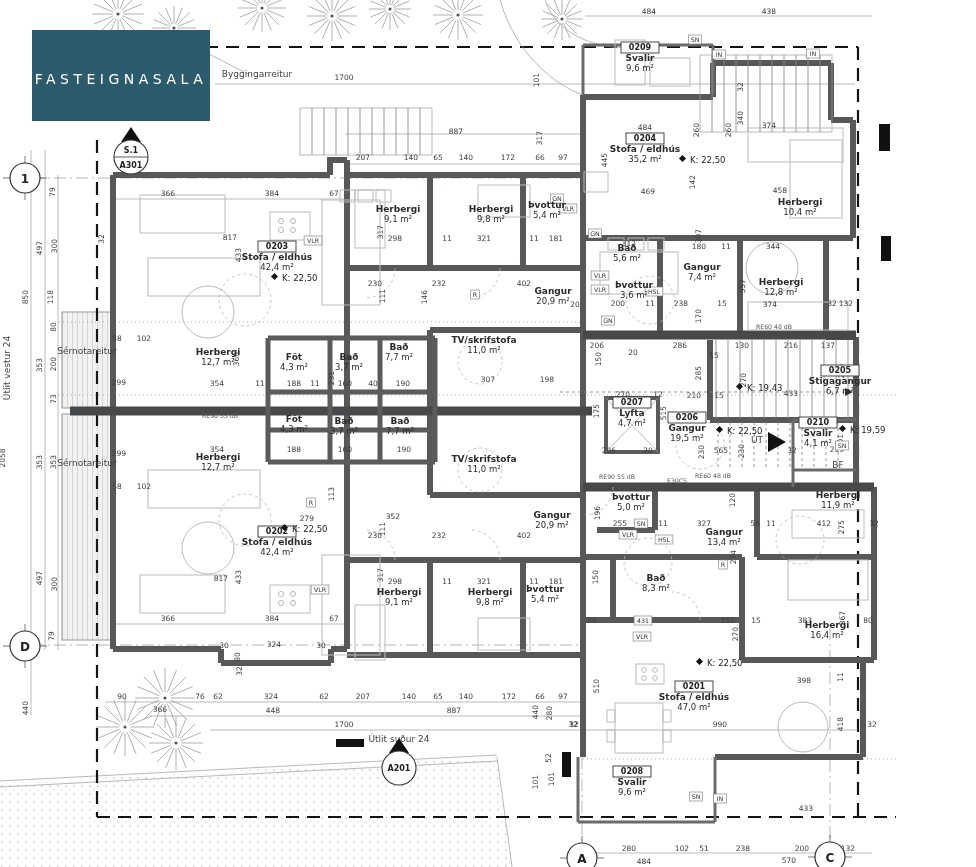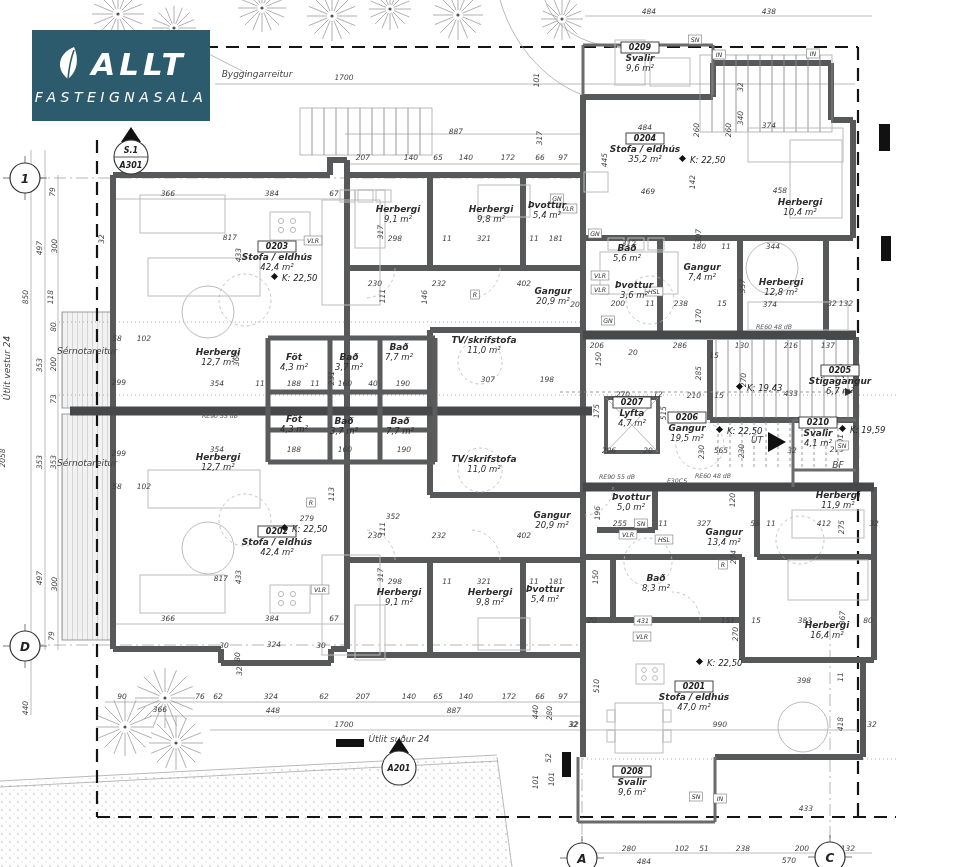--- a/index.html
+++ b/index.html
@@ -1,17 +1,17 @@
 <!DOCTYPE html>
 <html><head>
 <meta charset="utf-8">
 <style>
   html,body{margin:0;padding:0;background:#fff;}
   #stage{position:relative;width:896px;height:867px;background:#ffffff;overflow:hidden;
-         font-family:"DejaVu Sans",sans-serif;font-style:italic;}
+         font-family:"DejaVu Sans",sans-serif;}
   svg text{font-family:"DejaVu Sans",sans-serif;}
   .dim{font-size:7.5px;fill:#3c3c3c;}
   .tagt{font-size:6.3px;fill:#333;}
   .plain{font-size:6.2px;fill:#555;}
   .rid{font-size:8px;font-weight:bold;fill:#222;}
   .rname{font-size:9px;font-weight:bold;fill:#2b2b2b;}
   .rarea{font-size:8.5px;fill:#2b2b2b;}
   .ann{font-size:9px;fill:#444;}
   .klab{font-size:8.5px;fill:#222;}
   .mk{font-size:8px;fill:#222;font-weight:bold;}
@@ -912,23 +912,16 @@
           <line x1="808" y1="857" x2="852" y2="857" stroke="#555" stroke-width="0.8"></line>
           <line x1="830" y1="835" x2="830" y2="879" stroke="#555" stroke-width="0.8"></line>
           <circle cx="830" cy="857" r="15" fill="#fff" stroke="#333" stroke-width="1.2"></circle>
           <text x="830" y="861.5" text-anchor="middle" class="gb">C</text>
         </g>
       </g>
 </svg>
 
 
 <div id="logo">
-  <div class="row">
-    <svg width="30" height="36" viewBox="0 0 30 36">
-      <path d="M13,33 C1,24 2,8 19,1 C24,12 23,25 13,33 Z" fill="#ffffff"></path>
-      <path d="M13,33 C14,22 16,12 19,4" stroke="#2d5b6e" stroke-width="1.6" fill="none"></path>
-    </svg>
-    <span class="brand">ALLT</span>
-  </div>
   <div class="sub">FASTEIGNASALA</div>
 </div>
 
 </div>
 
 </body></html>

